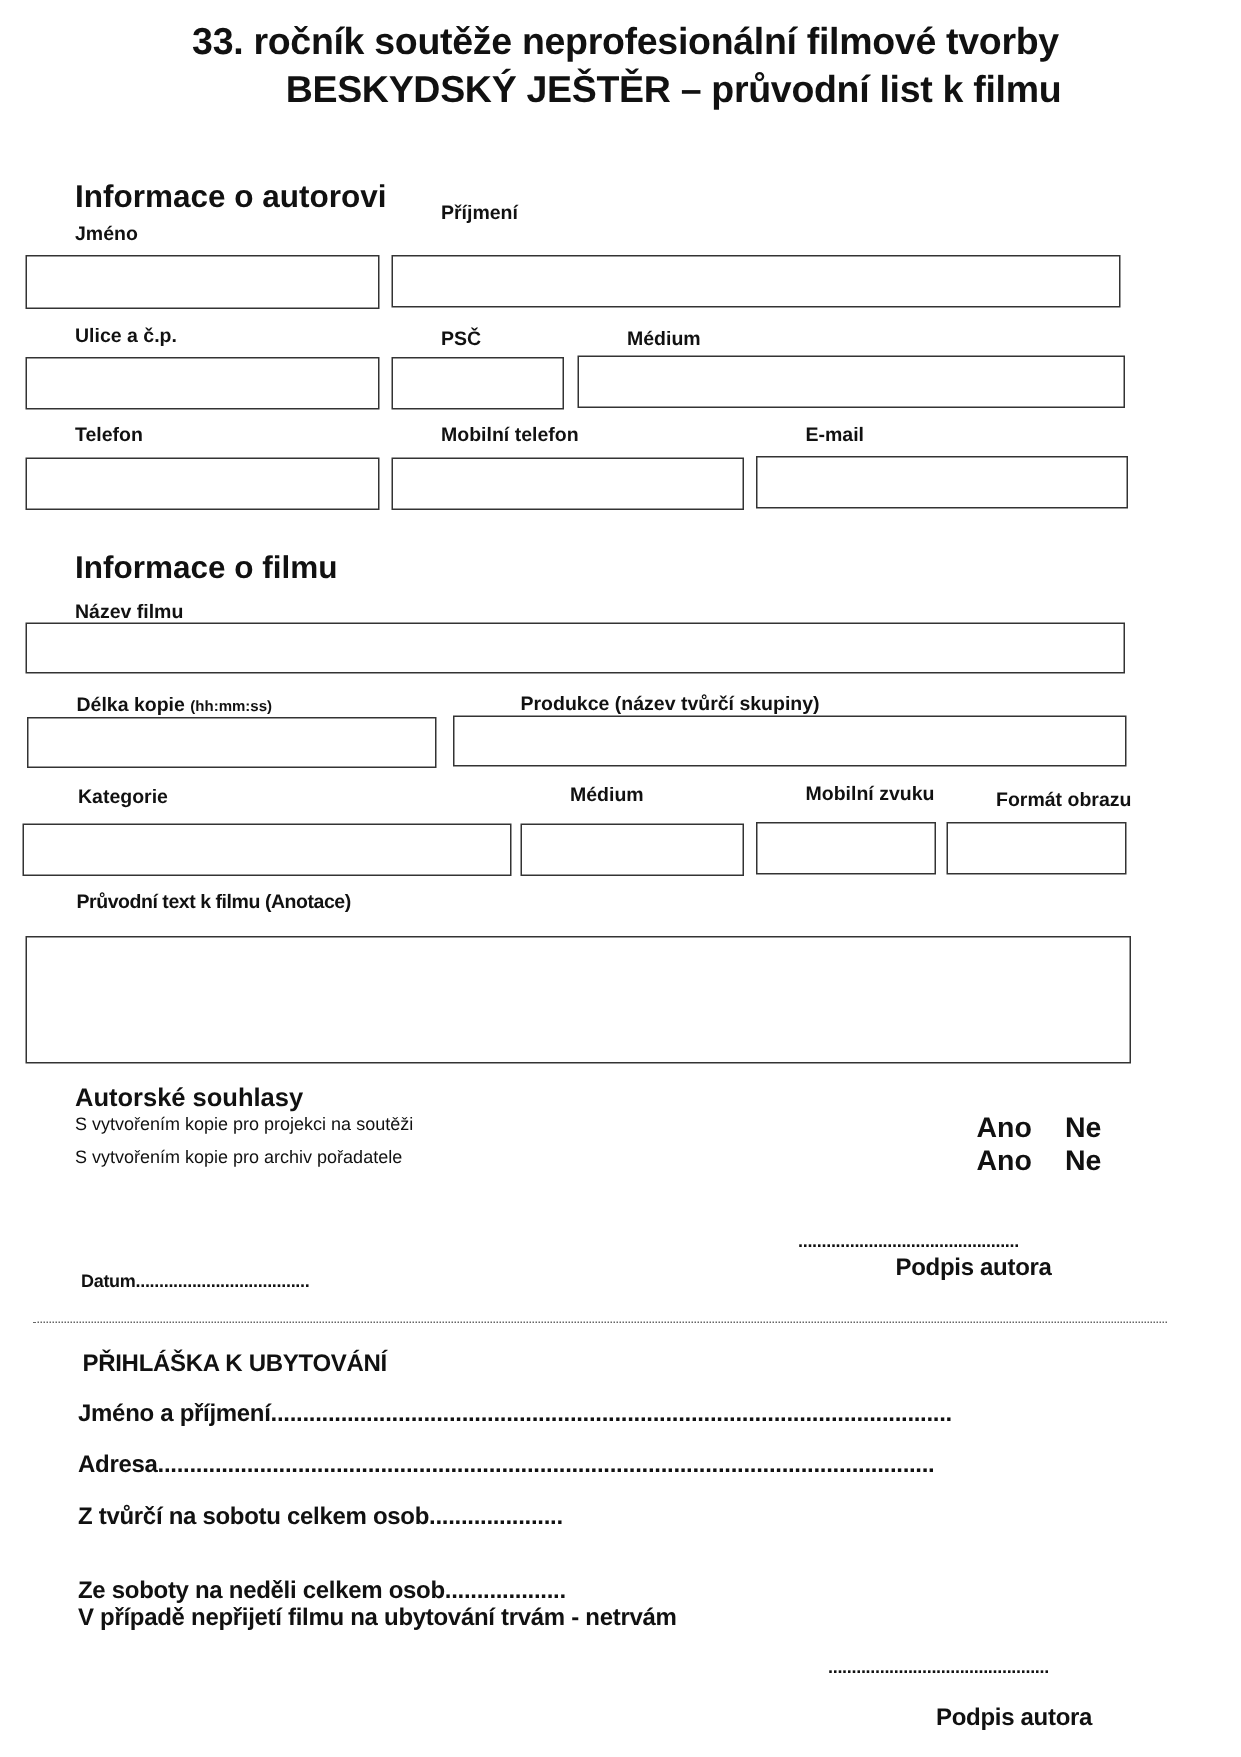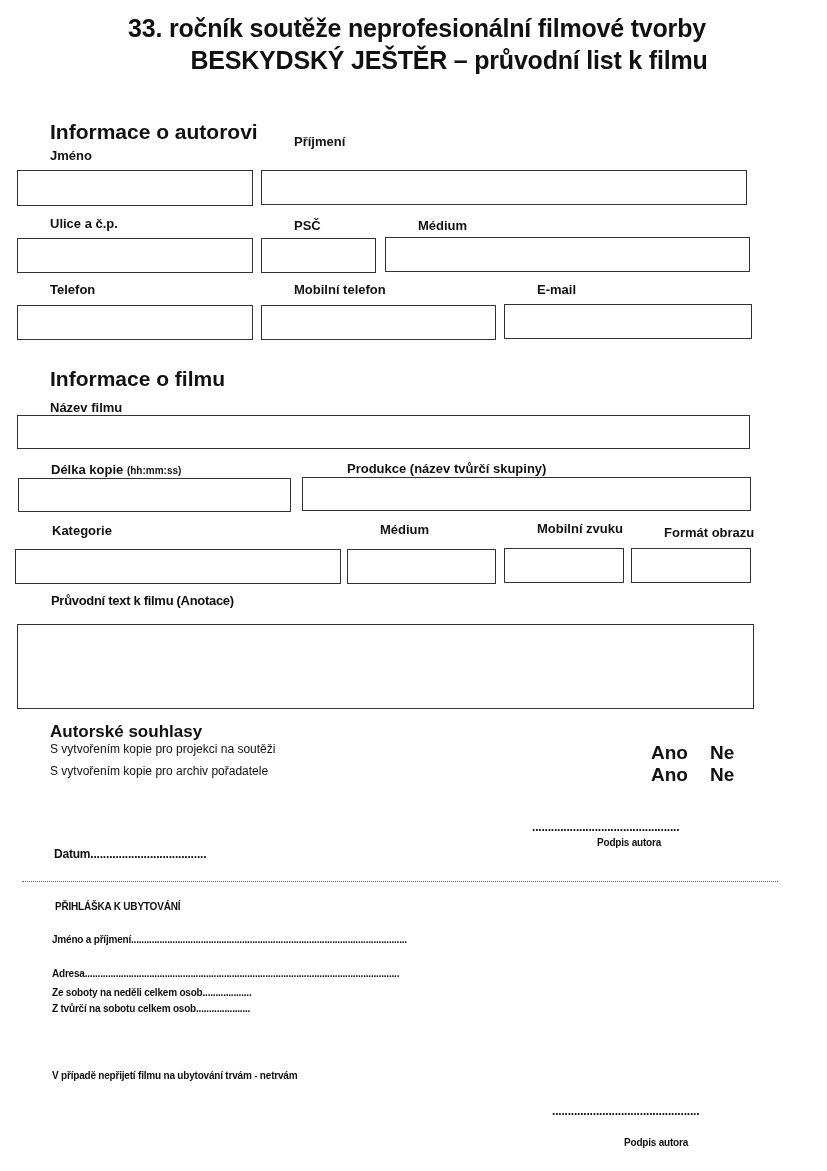--- a/index.html
+++ b/index.html
@@ -6,21 +6,21 @@
   body { width: 827px; height: 1171px; position: relative; overflow: hidden;
          font-family: "Liberation Sans", sans-serif; color: #111; }
   .abs { position: absolute; padding-left: 32px; }
   .title { left: 0; width: 770px; text-align: center; font-weight: bold; font-size: 25px; letter-spacing: -0.2px; }
   .h2 { font-weight: bold; font-size: 21px; left: 18px; }
   .lbl { font-weight: bold; font-size: 13px; }
   .lbl small { font-size: 10px; }
   .box { border: 1.5px solid #333; box-sizing: border-box; background: #fff; }
   .consent { font-size: 12px; left: 18px; }
   .yn { font-weight: bold; font-size: 19px; }
-  .sm { font-size: 10px; font-weight: bold; left: 20px; letter-spacing: -0.2px; }
+  .sm { font-size: 16px; font-weight: bold; left: 20px; letter-spacing: -0.2px; }
   .sep { left: 22px; width: 724px; border-top: 1px dotted #666; }
 </style>
 </head>
 <body>
 
 <div>
   <div class="abs title" style="top:14px;">33. ročník soutěže neprofesionální filmové tvorby</div>
   <div class="abs title" style="top:46px;margin-left:32px;">BESKYDSKÝ JEŠTĚR – průvodní list k filmu</div>
 </div>
 
@@ -90,17 +90,17 @@
   <div class="abs sm" style="left:565px;top:837px;">Podpis autora</div>
 </div>
 
 <div class="abs sep" style="top:881px;"></div>
 
 <div>
   <div class="abs sm" style="left:23px;top:901px;">PŘIHLÁŠKA K UBYTOVÁNÍ</div>
   <div class="abs sm" style="top:934px;">Jméno a příjmení...........................................................................................................</div>
   <div class="abs sm" style="top:968px;">Adresa..........................................................................................................................</div>
   <div class="abs sm" style="top:1003px;">Z tvůrčí na sobotu celkem osob.....................</div>
-  <div class="abs sm" style="top:987px;">Ze soboty na neděli celkem osob...................</div>
+  <div class="abs sm" style="top:1052px;">Ze soboty na neděli celkem osob...................</div>
   <div class="abs sm" style="top:1070px;">V případě nepřijetí filmu na ubytování trvám  -  netrvám</div>
   <div class="abs sm" style="left:520px;top:1104px;font-size:12px;">...............................................</div>
   <div class="abs sm" style="left:592px;top:1137px;">Podpis autora</div>
 </div>
 
 </body></html>

